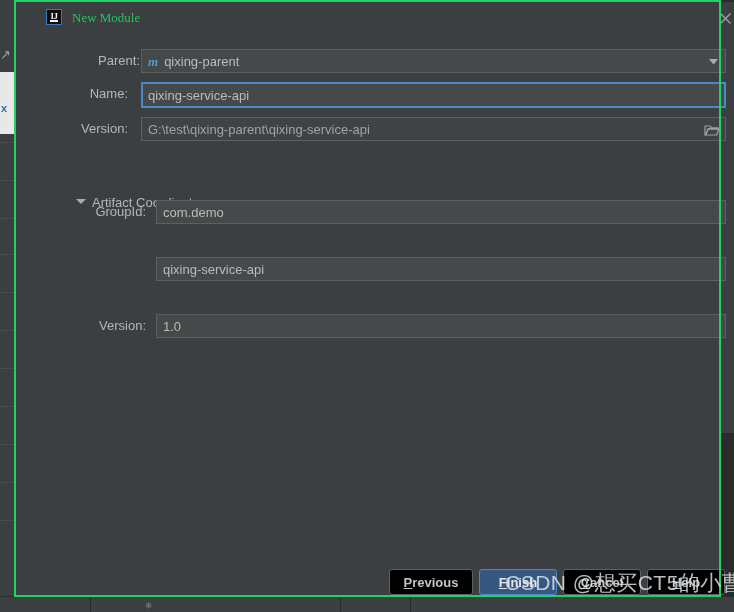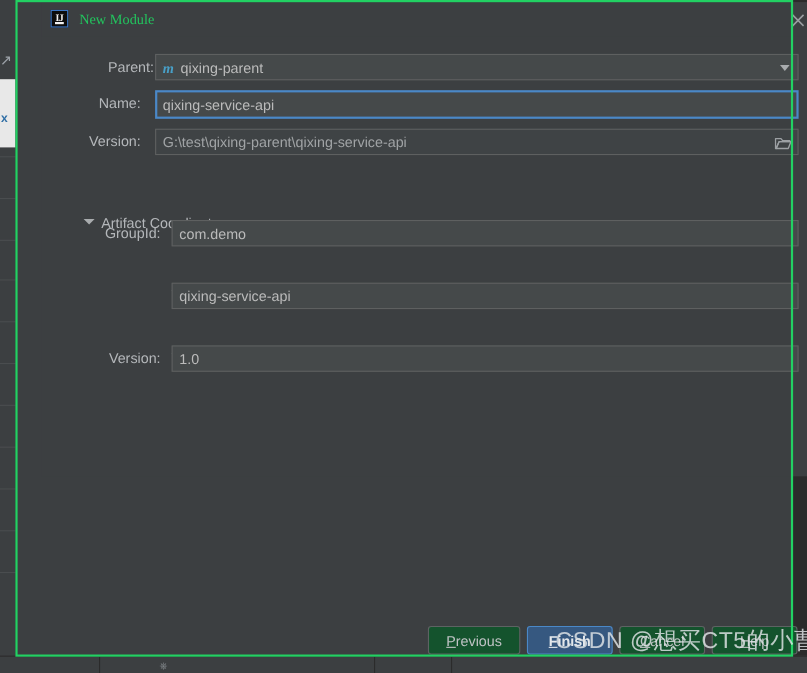--- a/index.html
+++ b/index.html
@@ -285,30 +285,31 @@
     left: 0;
     top: 551px;
     width: 703px;
     height: 42px;
   }
   .dlg-btn {
     position: absolute;
     top: 16px;
     height: 26px;
     box-sizing: border-box;
-    background: #14532d;
+    background: #000000;
     border: 1px solid #5e6263;
     border-radius: 3px;
     color: #c0c3c5;
     font-size: 13px;
     display: flex;
     align-items: center;
     justify-content: center;
     cursor: default;
     white-space: nowrap;
+    font-weight: bold;
   }
   .dlg-btn.primary {
     background: #365880;
     border: 1px solid #4a88c7;
     color: #e4e8ec;
     font-weight: bold;
   }
   .dlg-btn u { text-underline-offset: 1px; }
 
   

